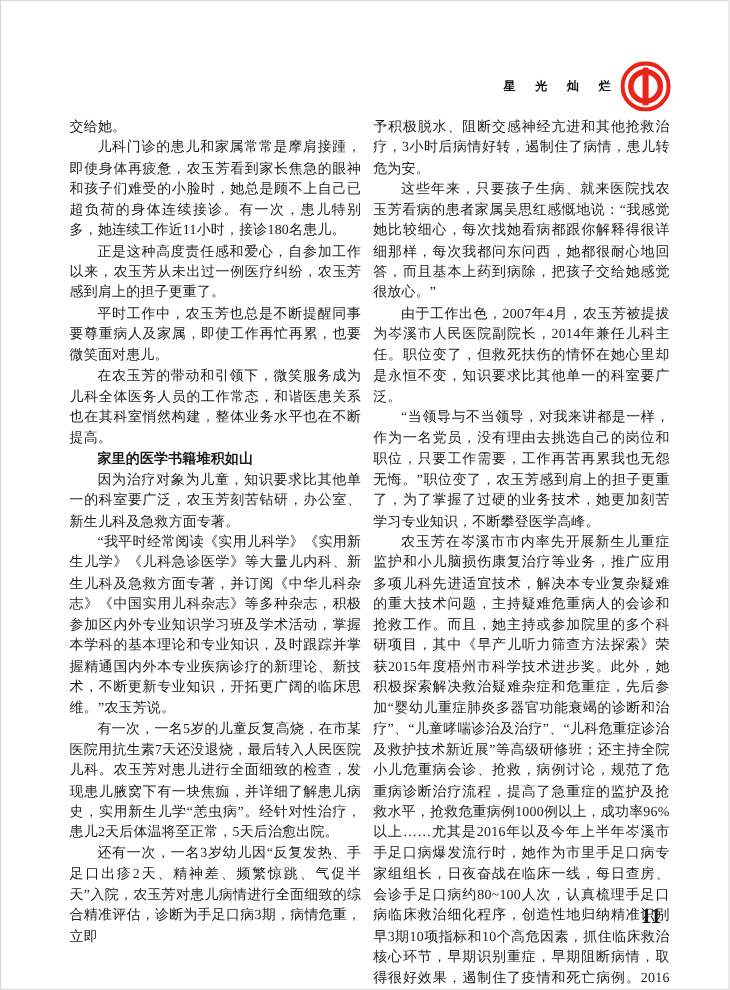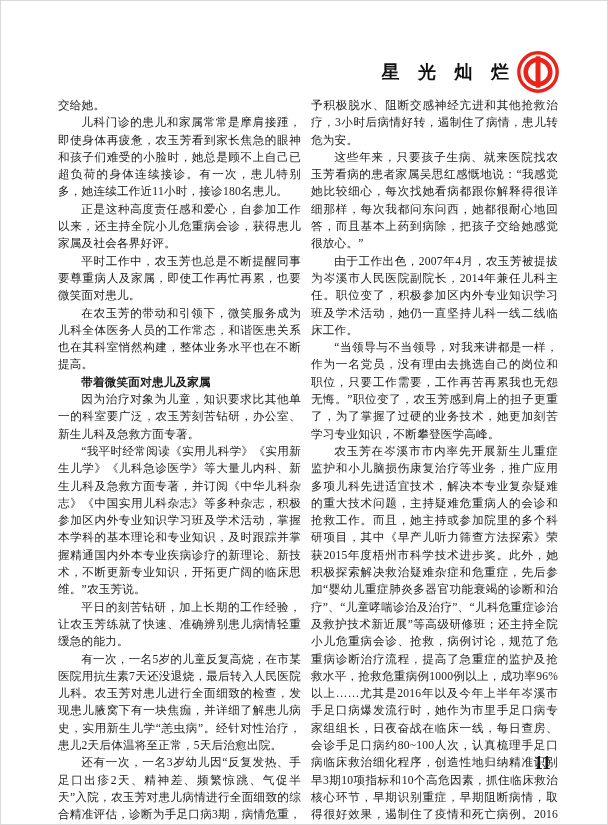--- a/index.html
+++ b/index.html
@@ -17,21 +17,21 @@
   }
   .header {
     position: absolute;
     top: 50px;
     right: 48px;
     display: flex;
     align-items: center;
   }
   .masthead-text {
     font-weight: bold;
-    font-size: 18px;
+    font-size: 10px;
     letter-spacing: 7px;
     color: #111;
     margin-right: 1px;
     white-space: nowrap;
   }
   .logo { display: inline-block; width: 42px; height: 42px; }
   .columns {
     position: absolute;
     top: 96px;
     left: 57px;
@@ -73,35 +73,34 @@
         <rect x="18.5" y="5.2" width="5" height="31.6" rx="1" fill="#e8251a"></rect>
       </svg>
     </span>
   </div>
 
   <div class="columns">
     <div class="col col-left">
 
     <p class="para no-indent">交给她。</p>
         <p class="para">儿科门诊的患儿和家属常常是摩肩接踵，即使身体再疲惫，农玉芳看到家长焦急的眼神和孩子们难受的小脸时，她总是顾不上自己已超负荷的身体连续接诊。有一次，患儿特别多，她连续工作近11小时，接诊180名患儿。</p>
-        <p class="para">正是这种高度责任感和爱心，自参加工作以来，还主持全院小儿危重病会诊，获得患儿家属及社会各界好评。</p>
+        <p class="para">正是这种高度责任感和爱心，自参加工作以来，农玉芳从未出过一例医疗纠纷，农玉芳感到肩上的担子更重了。</p>
         <p class="para">平时工作中，农玉芳也总是不断提醒同事要尊重病人及家属，即使工作再忙再累，也要微笑面对患儿。</p>
         <p class="para">在农玉芳的带动和引领下，微笑服务成为儿科全体医务人员的工作常态，和谐医患关系也在其科室悄然构建，整体业务水平也在不断提高。</p>
-        <p class="para subhead">带着微笑面对患儿及家属</p>
+        <p class="para subhead">家里的医学书籍堆积如山</p>
         <p class="para">因为治疗对象为儿童，知识要求比其他单一的科室要广泛，农玉芳刻苦钻研，办公室、新生儿科及急救方面专著。</p>
         <p class="para">“我平时经常阅读《实用儿科学》《实用新生儿学》《儿科急诊医学》等大量儿内科、新生儿科及急救方面专著，并订阅《中华儿科杂志》《中国实用儿科杂志》等多种杂志，积极参加区内外专业知识学习班及学术活动，掌握本学科的基本理论和专业知识，及时跟踪并掌握精通国内外本专业疾病诊疗的新理论、新技术，不断更新专业知识，开拓更广阔的临床思维。”农玉芳说。</p>
-        <p class="para">平日的刻苦钻研，加上长期的工作经验，让农玉芳练就了快速、准确辨别患儿病情轻重缓急的能力。</p>
         <p class="para">有一次，一名5岁的儿童反复高烧，在市某医院用抗生素7天还没退烧，最后转入人民医院儿科。农玉芳对患儿进行全面细致的检查，发现患儿腋窝下有一块焦痂，并详细了解患儿病史，实用新生儿学“恙虫病”。经针对性治疗，患儿2天后体温将至正常，5天后治愈出院。</p>
         <p class="para">还有一次，一名3岁幼儿因“反复发热、手足口出疹2天、精神差、频繁惊跳、气促半天”入院，农玉芳对患儿病情进行全面细致的综合精准评估，诊断为手足口病3期，病情危重，立即</p>
       </div>
     <div class="col col-right">
 
     <p class="para no-indent">予积极脱水、阻断交感神经亢进和其他抢救治疗，3小时后病情好转，遏制住了病情，患儿转危为安。</p>
         <p class="para">这些年来，只要孩子生病、就来医院找农玉芳看病的患者家属吴思红感慨地说：“我感觉她比较细心，每次找她看病都跟你解释得很详细那样，每次我都问东问西，她都很耐心地回答，而且基本上药到病除，把孩子交给她感觉很放心。”</p>
-        <p class="para">由于工作出色，2007年4月，农玉芳被提拔为岑溪市人民医院副院长，2014年兼任儿科主任。职位变了，积极参加区内外专业知识学习班及学术活动，她仍一直坚持儿科一线二线临床工作。</p>
+        <p class="para">由于工作出色，2007年4月，农玉芳被提拔为岑溪市人民医院副院长，2014年兼任儿科主任。职位变了，但救死扶伤的情怀在她心里却是永恒不变，知识要求比其他单一的科室要广泛。</p>
         <p class="para">“当领导与不当领导，对我来讲都是一样，作为一名党员，没有理由去挑选自己的岗位和职位，只要工作需要，工作再苦再累我也无怨无悔。”职位变了，农玉芳感到肩上的担子更重了，为了掌握了过硬的业务技术，她更加刻苦学习专业知识，不断攀登医学高峰。</p>
         <p class="para">农玉芳在岑溪市市内率先开展新生儿重症监护和小儿脑损伤康复治疗等业务，推广应用多项儿科先进适宜技术，解决本专业复杂疑难的重大技术问题，主持疑难危重病人的会诊和抢救工作。而且，她主持或参加院里的多个科研项目，其中《早产儿听力筛查方法探索》荣获2015年度梧州市科学技术进步奖。此外，她积极探索解决救治疑难杂症和危重症，先后参加“婴幼儿重症肺炎多器官功能衰竭的诊断和治疗”、“儿童哮喘诊治及治疗”、“儿科危重症诊治及救护技术新近展”等高级研修班；还主持全院小儿危重病会诊、抢救，病例讨论，规范了危重病诊断治疗流程，提高了急重症的监护及抢救水平，抢救危重病例1000例以上，成功率96%以上……尤其是2016年以及今年上半年岑溪市手足口病爆发流行时，她作为市里手足口病专家组组长，日夜奋战在临床一线，每日查房、会诊手足口病约80~100人次，认真梳理手足口病临床救治细化程序，创造性地归纳精准识别早3期10项指标和10个高危因素，抓住临床救治核心环节，早期识别重症，早期阻断病情，取得很好效果，遏制住了疫情和死亡病例。2016年，全市共救治重症手足口病病例813例，重症死亡率仅0.37%，明显低于全国平均水平。2017年，截止7月31日，全市共救治重症手足口病病例1150例（占全区的一半），无死亡病例。其中，她推广的《小儿危重病例评分法》《危重儿的营养支持》、“婴幼儿重症肺炎多器官功能衰竭的诊断和治疗”和《手</p>
       </div>
   </div>
 
   <div class="page-number">11</div>
 
 </div>
 
 </body></html>

